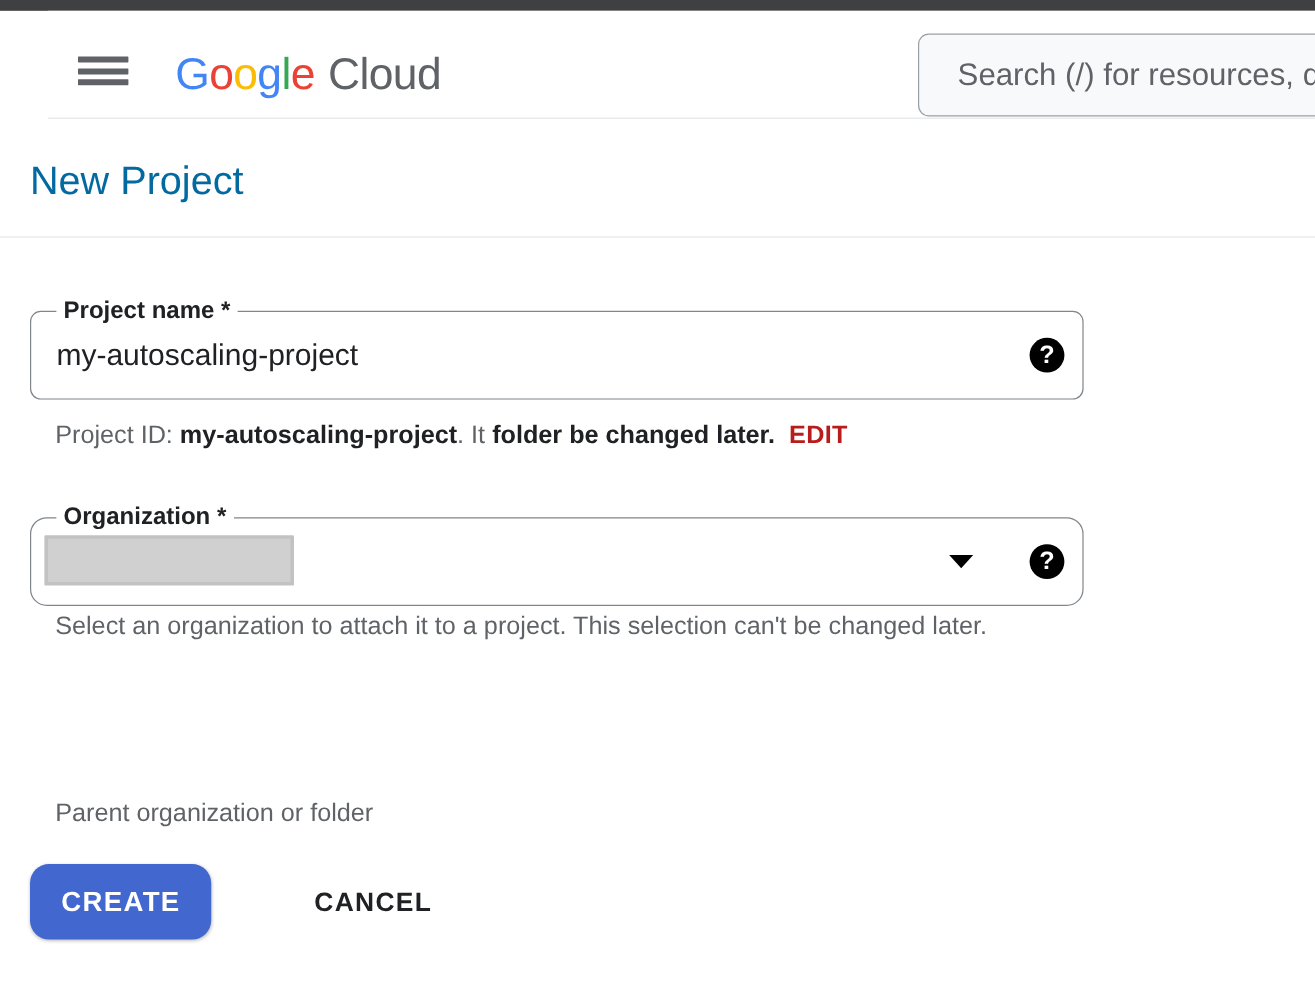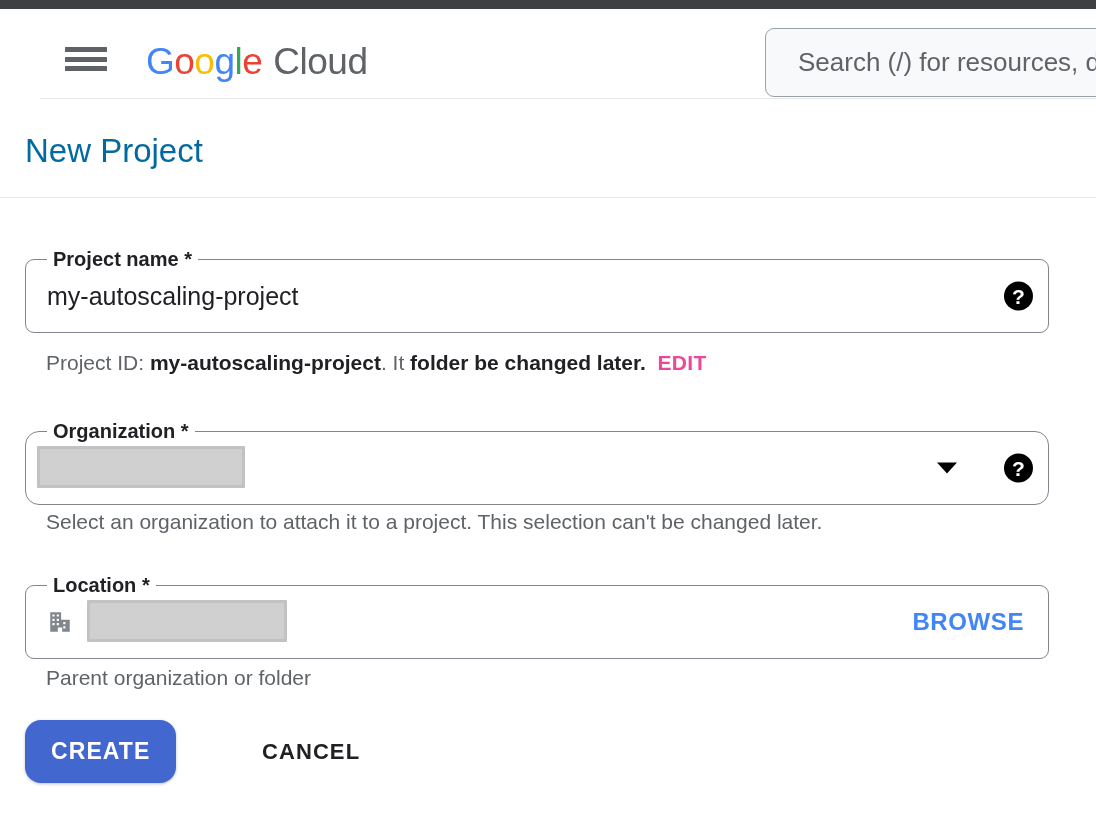--- a/index.html
+++ b/index.html
@@ -121,21 +121,21 @@
     position: absolute;
     top: 199px; left: 0;
     width: 1096px;
     height: 639px;
     background: #ffffff;
   }
 
   .field {
     position: absolute;
     left: 25px;
-    width: 1024px;
+    width: 878px;
     border: 1.5px solid #80868b;
     border-radius: 9px;
   }
   .field-label {
     position: absolute;
     top: -13px;
     left: 21px;
     background: #ffffff;
     padding: 0 6px;
     font-size: 20px;
@@ -179,21 +179,21 @@
   .helper {
     position: absolute;
     left: 46px;
     font-size: 21px;
     line-height: 26px;
     color: #5f6368;
     white-space: nowrap;
   }
   .helper b { color: #202124; font-weight: bold; }
   .link {
-    color: #ec4899;
+    color: #b91c1c;
     font-weight: bold;
     cursor: pointer;
     text-decoration: none;
     letter-spacing: 0.3px;
   }
   #helper-project-id { top: 151px; }
 
   
   #field-organization { top: 232px; height: 74px; border-radius: 14px; }
   .redacted {
@@ -313,28 +313,20 @@
 
   <div class="field" id="field-organization">
     <div class="field-label">Organization *</div>
     <div class="redacted" id="redacted-organization"></div>
     <div class="dropdown-arrow"></div>
     <div class="help-icon">?</div>
   </div>
 
   <div class="helper" id="helper-organization">Select an organization to attach it to a project. This selection can't be changed later.</div>
 
-  <div class="field" id="field-location">
-    <div class="field-label">Location *</div>
-    <svg class="building-icon" viewBox="0 0 24 24">
-      <path fill="#80868b" d="M3 3h10v7h8v11h-7v-4h-4v4H3V3zm2 2v2h2V5H5zm4 0v2h2V5H9zM5 9v2h2V9H5zm4 0v2h2V9H9zm-4 4v2h2v-2H5zm4 0v2h2v-2H9zm6-1v2h2v-2h-2zm0 4v2h2v-2h-2z"></path>
-    </svg>
-    <div class="redacted" id="redacted-location"></div>
-    <div class="browse-link">BROWSE</div>
-  </div>
 
   <div class="helper" id="helper-location">Parent organization or folder</div>
 
   <div class="btn-row">
     <button class="btn-create">CREATE</button>
     <button class="btn-cancel">CANCEL</button>
   </div>
 
 </div>
 

